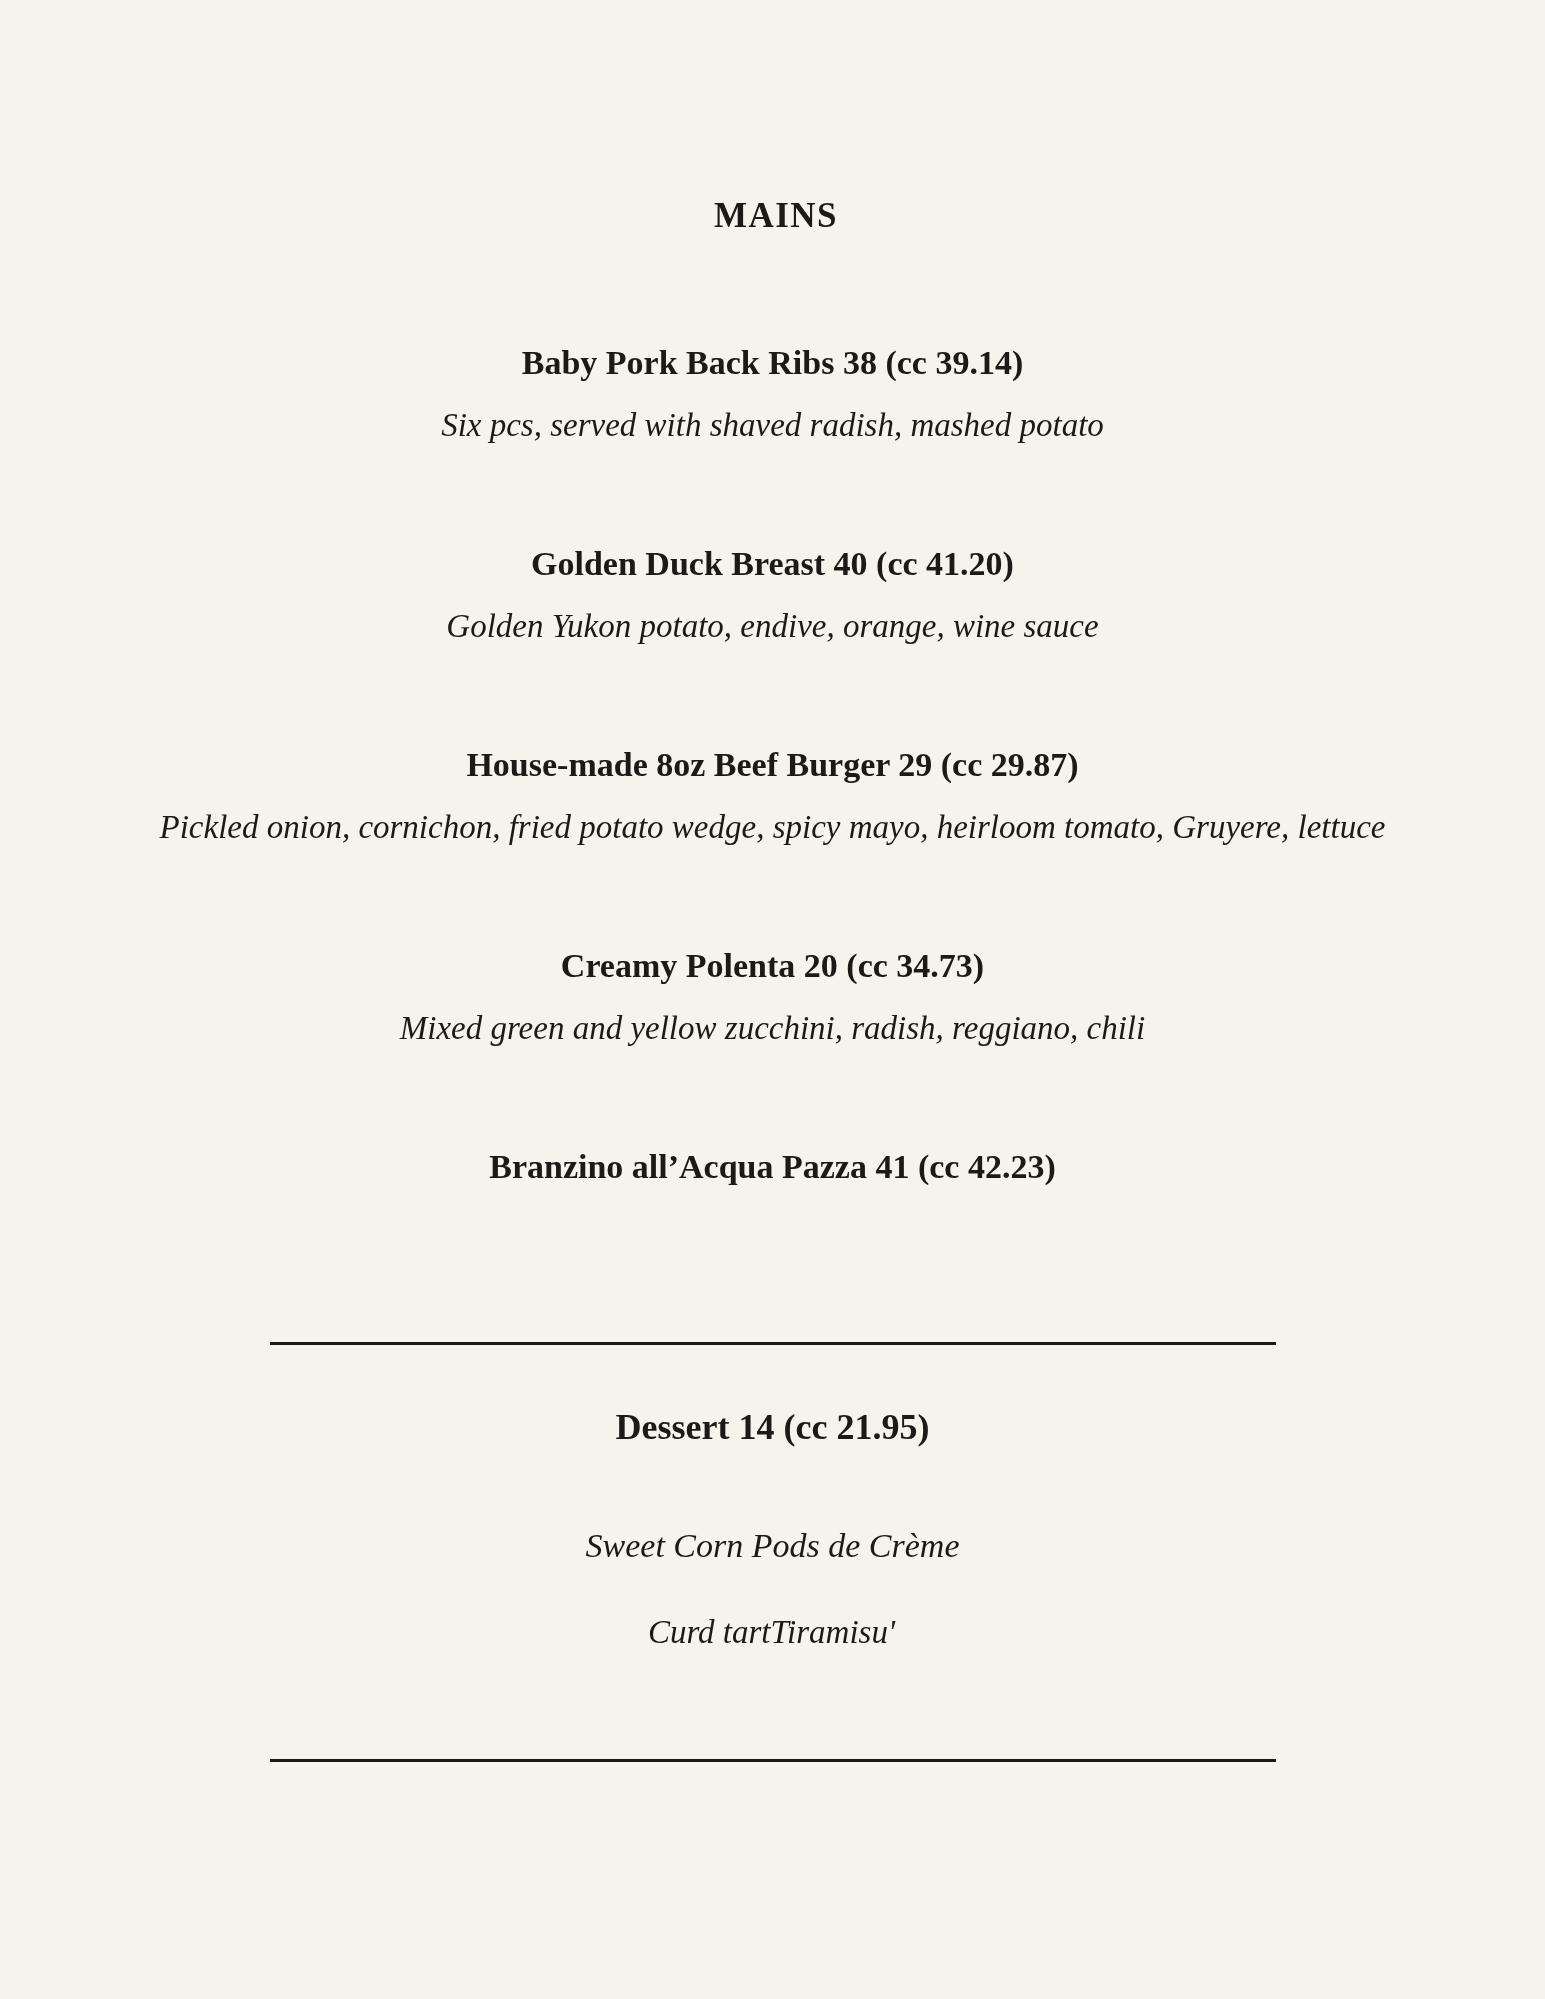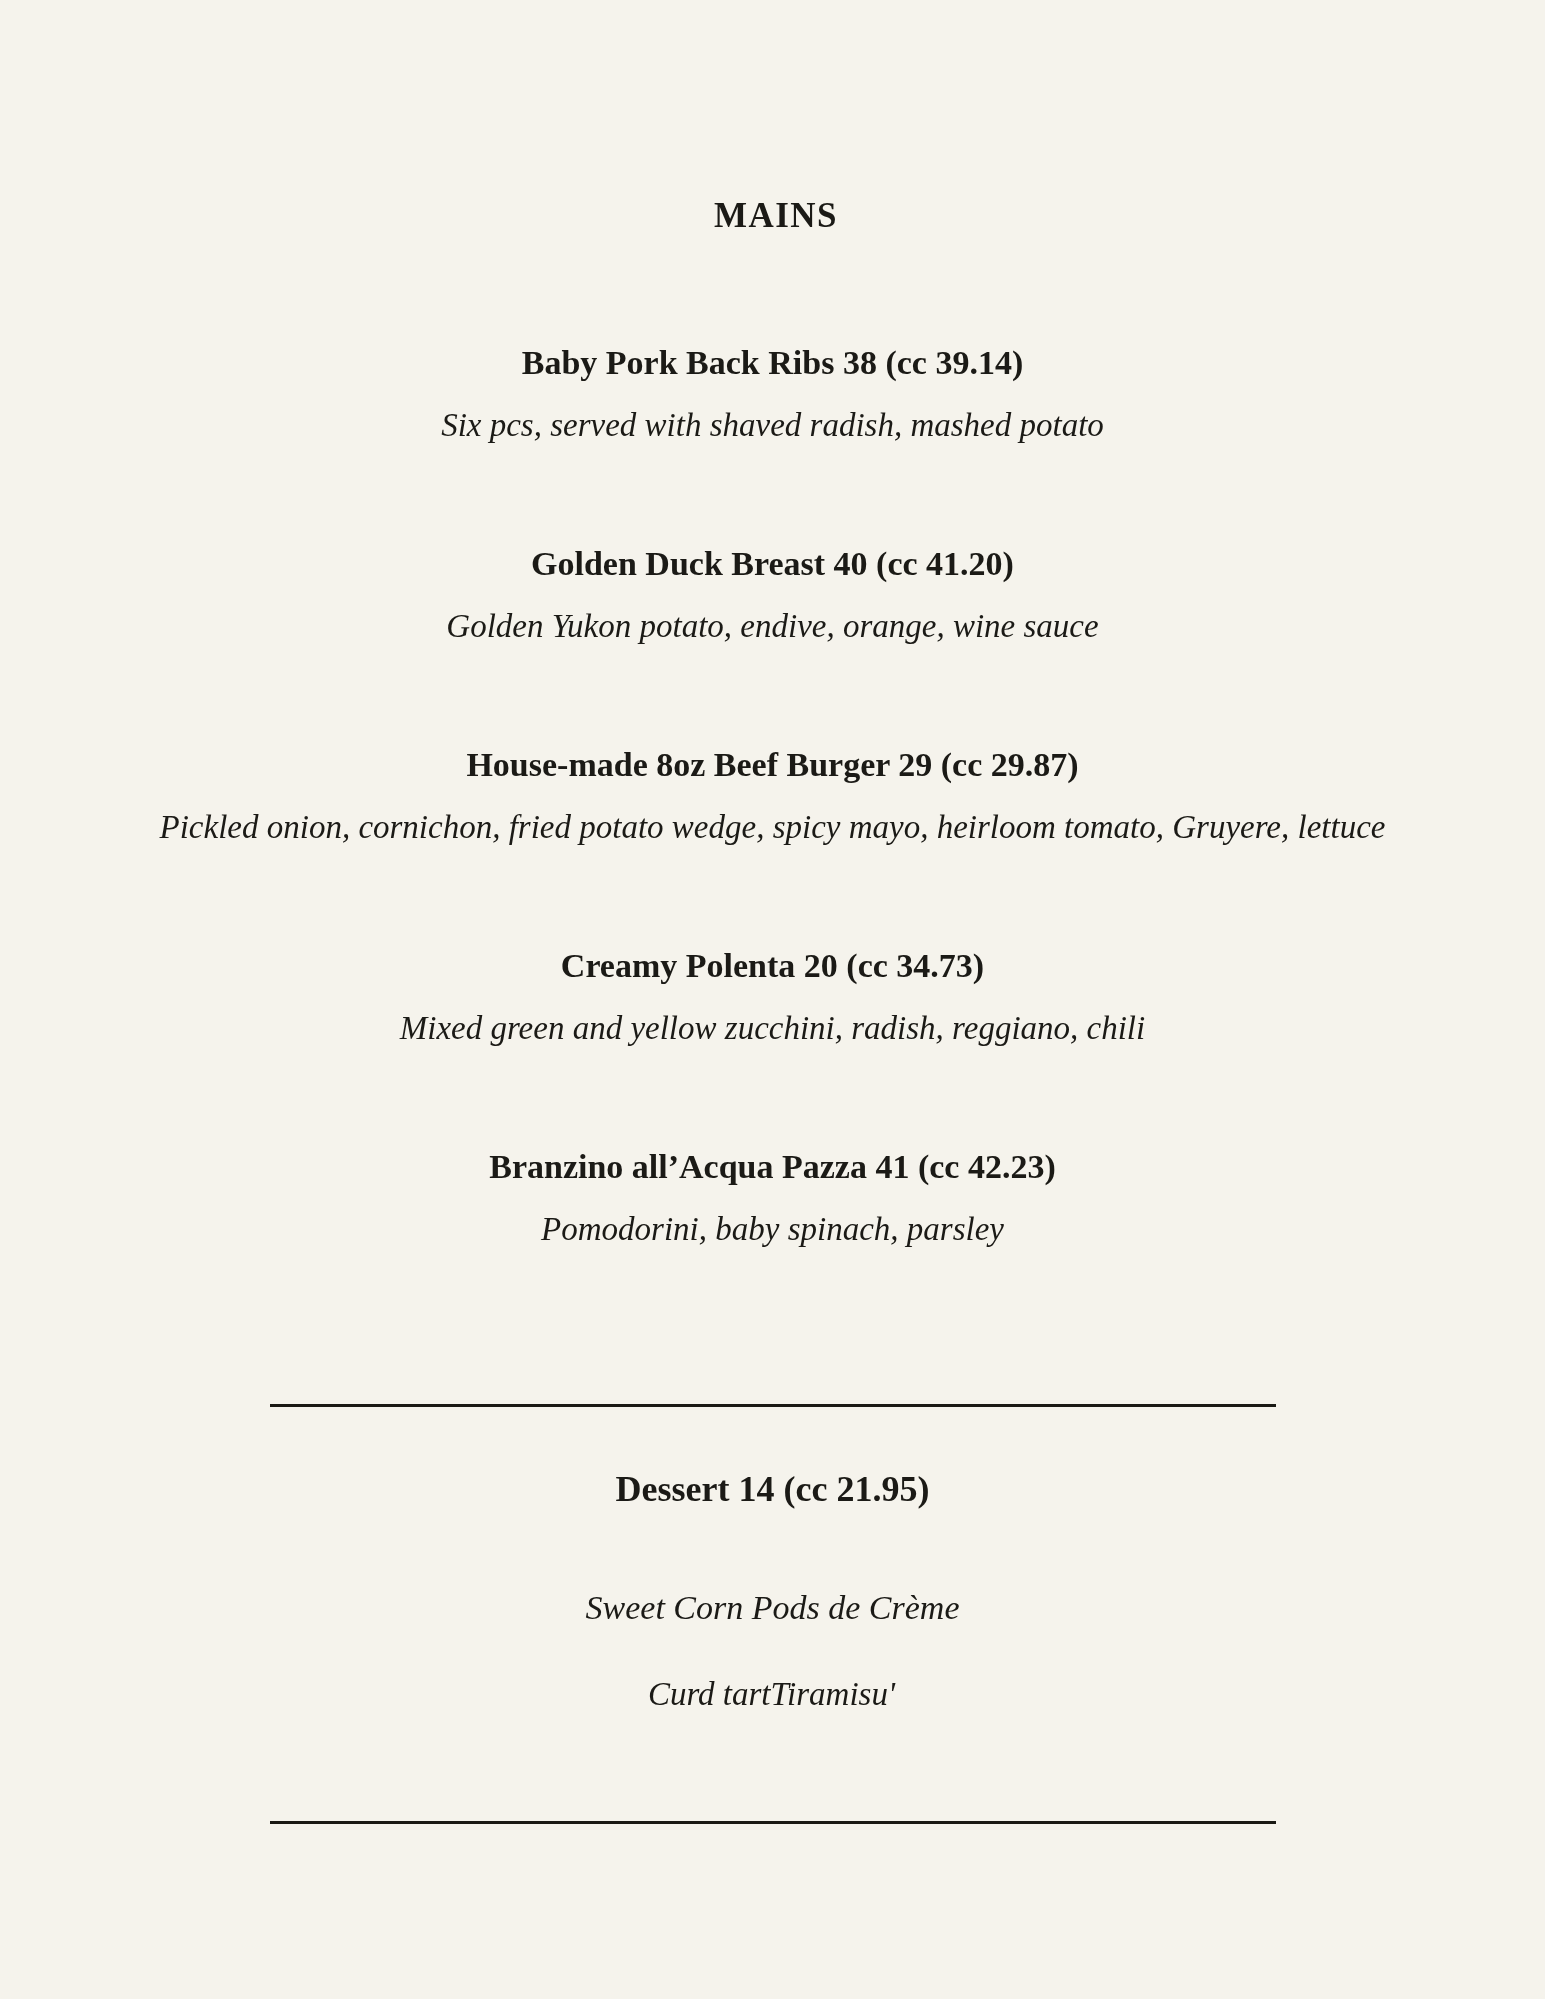--- a/index.html
+++ b/index.html
@@ -98,21 +98,20 @@
       <p class="item-desc">Pickled onion, cornichon, fried potato wedge, spicy mayo, heirloom tomato, Gruyere, lettuce</p>
     </div>
 
     <div class="menu-item">
       <h2 class="item-title">Creamy Polenta 20 (cc 34.73)</h2>
       <p class="item-desc">Mixed green and yellow zucchini, radish, reggiano, chili</p>
     </div>
 
     <div class="menu-item">
       <h2 class="item-title">Branzino all’Acqua Pazza 41 (cc 42.23)</h2>
-      <p class="item-desc">Pomodorini, baby spinach, parsley</p>
     </div>
 
   </section>
 
   <hr class="divider">
 
   <section class="dessert">
     <h2 class="dessert-title">Dessert 14 (cc 21.95)</h2>
     <p class="dessert-featured">Sweet Corn Pods de Crème</p>
     <div class="dessert-row">

